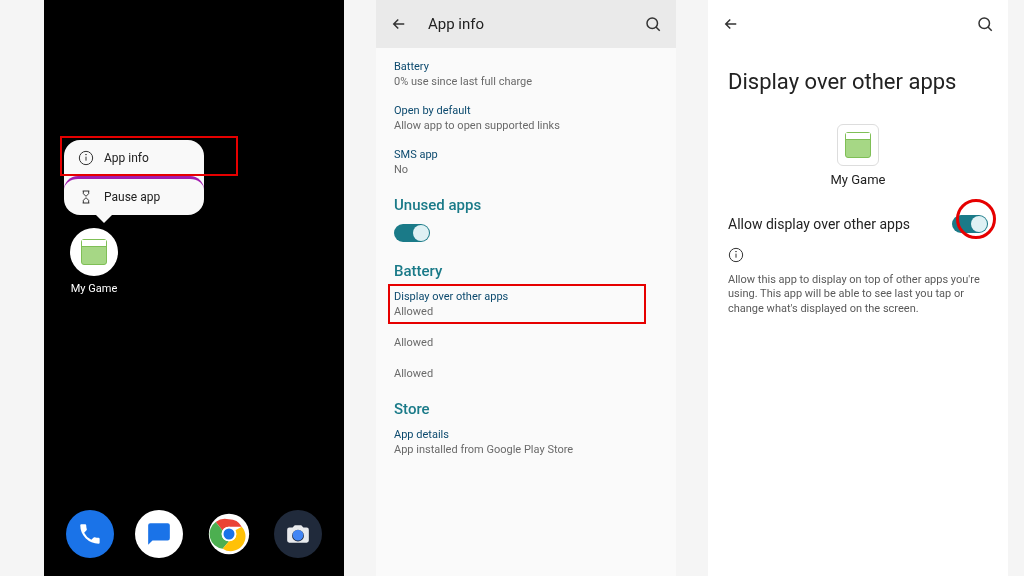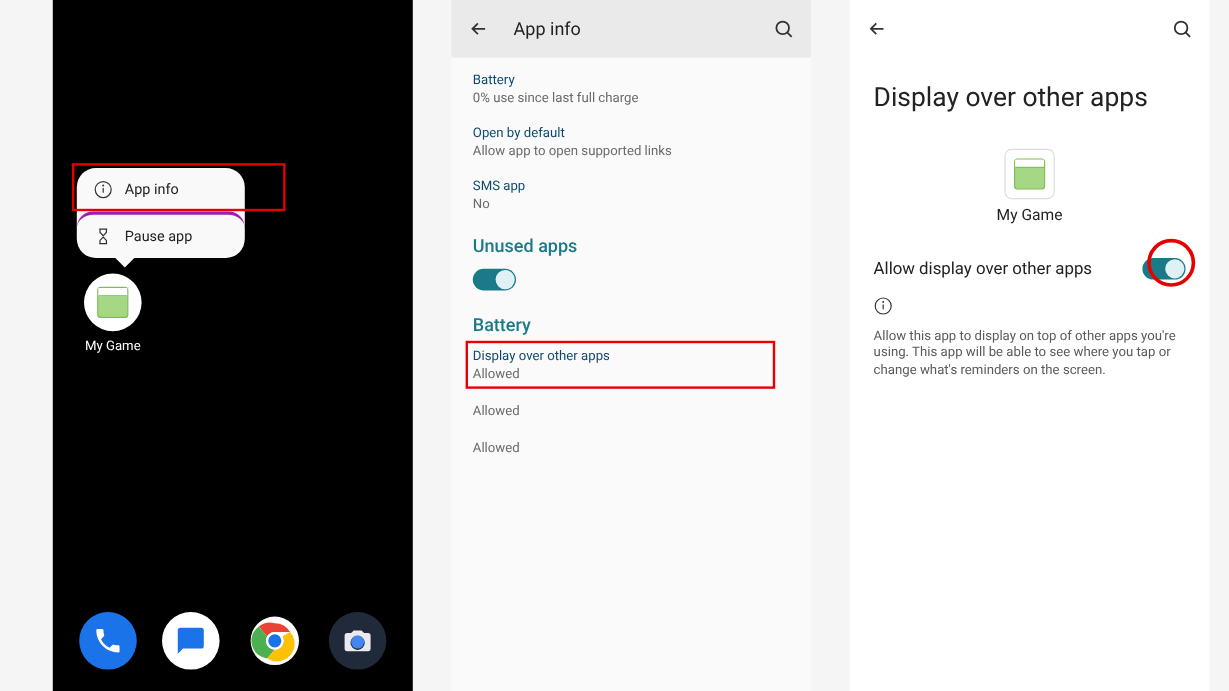--- a/index.html
+++ b/index.html
@@ -171,20 +171,25 @@
         <div class="t1">Display over other apps</div>
         <div class="t2">Allowed</div>
       </div>
       <div class="srow">
         <div class="t2">Allowed</div>
       </div>
       <div class="srow">
         <div class="t2">Allowed</div>
       </div>
 
+      <div class="shead">Store</div>
+      <div class="srow">
+        <div class="t1">App details</div>
+        <div class="t2">App installed from Google Play Store</div>
+      </div>
     </div>
   </div>
 
   <div class="phone p3">
     <div class="topbar">
       <span class="s-ico">
         <svg viewBox="0 0 24 24">
             <path d="M19 12H5M11 18l-6-6 6-6"></path>
           </svg>
       </span>
@@ -211,16 +216,16 @@
     </div>
     <div class="circle-hl"></div>
 
     <div class="infoico">
       <svg viewBox="0 0 24 24">
           <circle cx="12" cy="12" r="10"></circle>
           <line x1="12" y1="10" x2="12" y2="16"></line>
           <circle cx="12" cy="7" r=".5" fill="#333"></circle>
         </svg>
     </div>
-    <div class="desc">Allow this app to display on top of other apps you're using. This app will be able to see where you tap or change what's reminders on the screen.</div>
+    <div class="desc">Allow this app to display on top of other apps you're using. This app will be able to see last you tap or change what's displayed on the screen.</div>
   </div>
 
 </div>
 
 </body></html>

